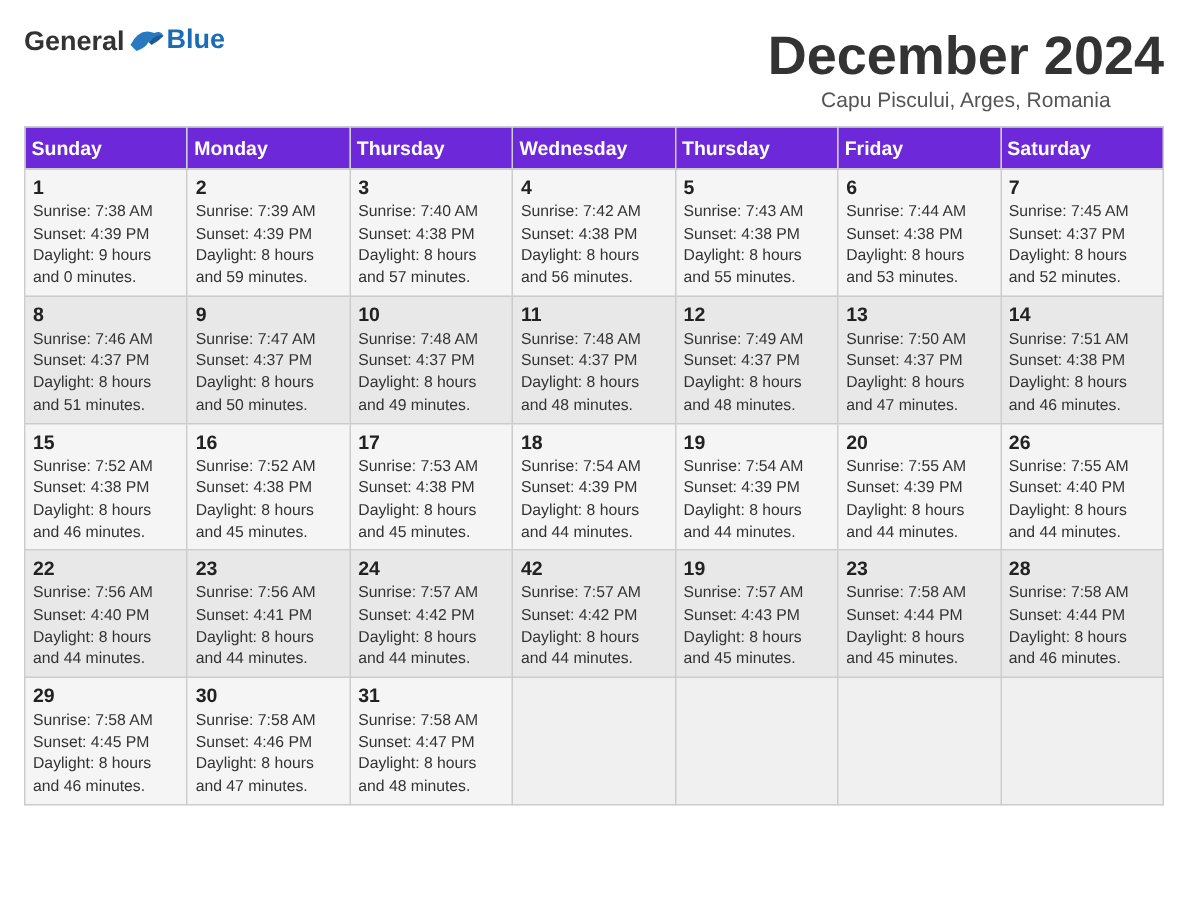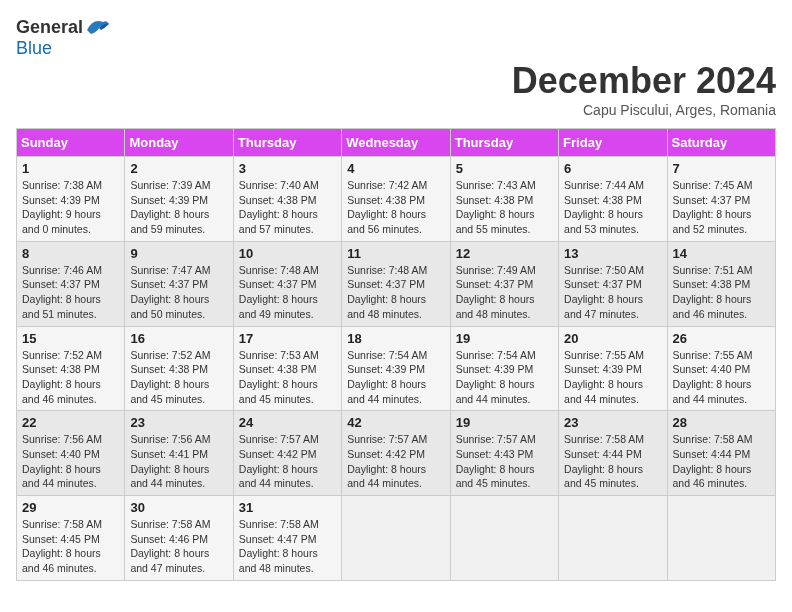--- a/index.html
+++ b/index.html
@@ -15,42 +15,42 @@
       justify-content: space-between;
       align-items: flex-start;
       margin-bottom: 10px;
     }
     .logo {
       display: flex;
       align-items: center;
       gap: 4px;
     }
     .logo-text-general { font-size: 18px; font-weight: bold; color: #333; }
-    .logo-text-blue { font-size: 18px; font-weight: normal; color: #1a6db5; }
+    .logo-text-blue { font-size: 18px; font-weight: bold; color: #1a6db5; }
     .logo-bird {
       width: 28px;
       height: 22px;
     }
-    .title-block { text-align: right; margin-top: 44px; }
+    .title-block { text-align: center; }
     .month-title {
       font-size: 36px;
       font-weight: bold;
       color: #333;
     }
     .subtitle {
       font-size: 14px;
       color: #555;
     }
     .calendar {
       width: 100%;
       border-collapse: collapse;
       font-size: 11px;
     }
     .calendar thead tr th {
-      background-color: #d946ef;
+      background-color: #6d28d9;
       color: #fff;
       padding: 6px 4px;
       text-align: left;
       font-size: 13px;
       font-weight: bold;
       border: 1px solid #ccc;
     }
     .calendar tbody tr td {
       border: 1px solid #ccc;
       vertical-align: top;
@@ -79,21 +79,21 @@
     }
     .empty-cell {
       background: #f0f0f0 !important;
     }
   </style>
 </head>
 <body>
 
 <div class="header">
   <div class="logo">
-    <div style="display:flex;flex-direction:column;align-items:flex-start;justify-content:flex-end;">
+    <div style="display:flex;flex-direction:row;align-items:flex-start;justify-content:flex-end;">
       <div style="display:flex;align-items:center;">
         <span class="logo-text-general">General</span>
         <svg class="logo-bird" viewBox="0 0 28 22" xmlns="http://www.w3.org/2000/svg">
           <path d="M4 14 Q10 2 20 6 Q24 4 26 8 Q20 8 16 12 Q14 16 8 18 Z" fill="#2979c0"></path>
           <path d="M16 12 Q22 6 26 8 Q22 12 18 14 Z" fill="#1a5a9a"></path>
         </svg>
       </div>
       <span class="logo-text-blue">Blue</span>
     </div>
   </div>

